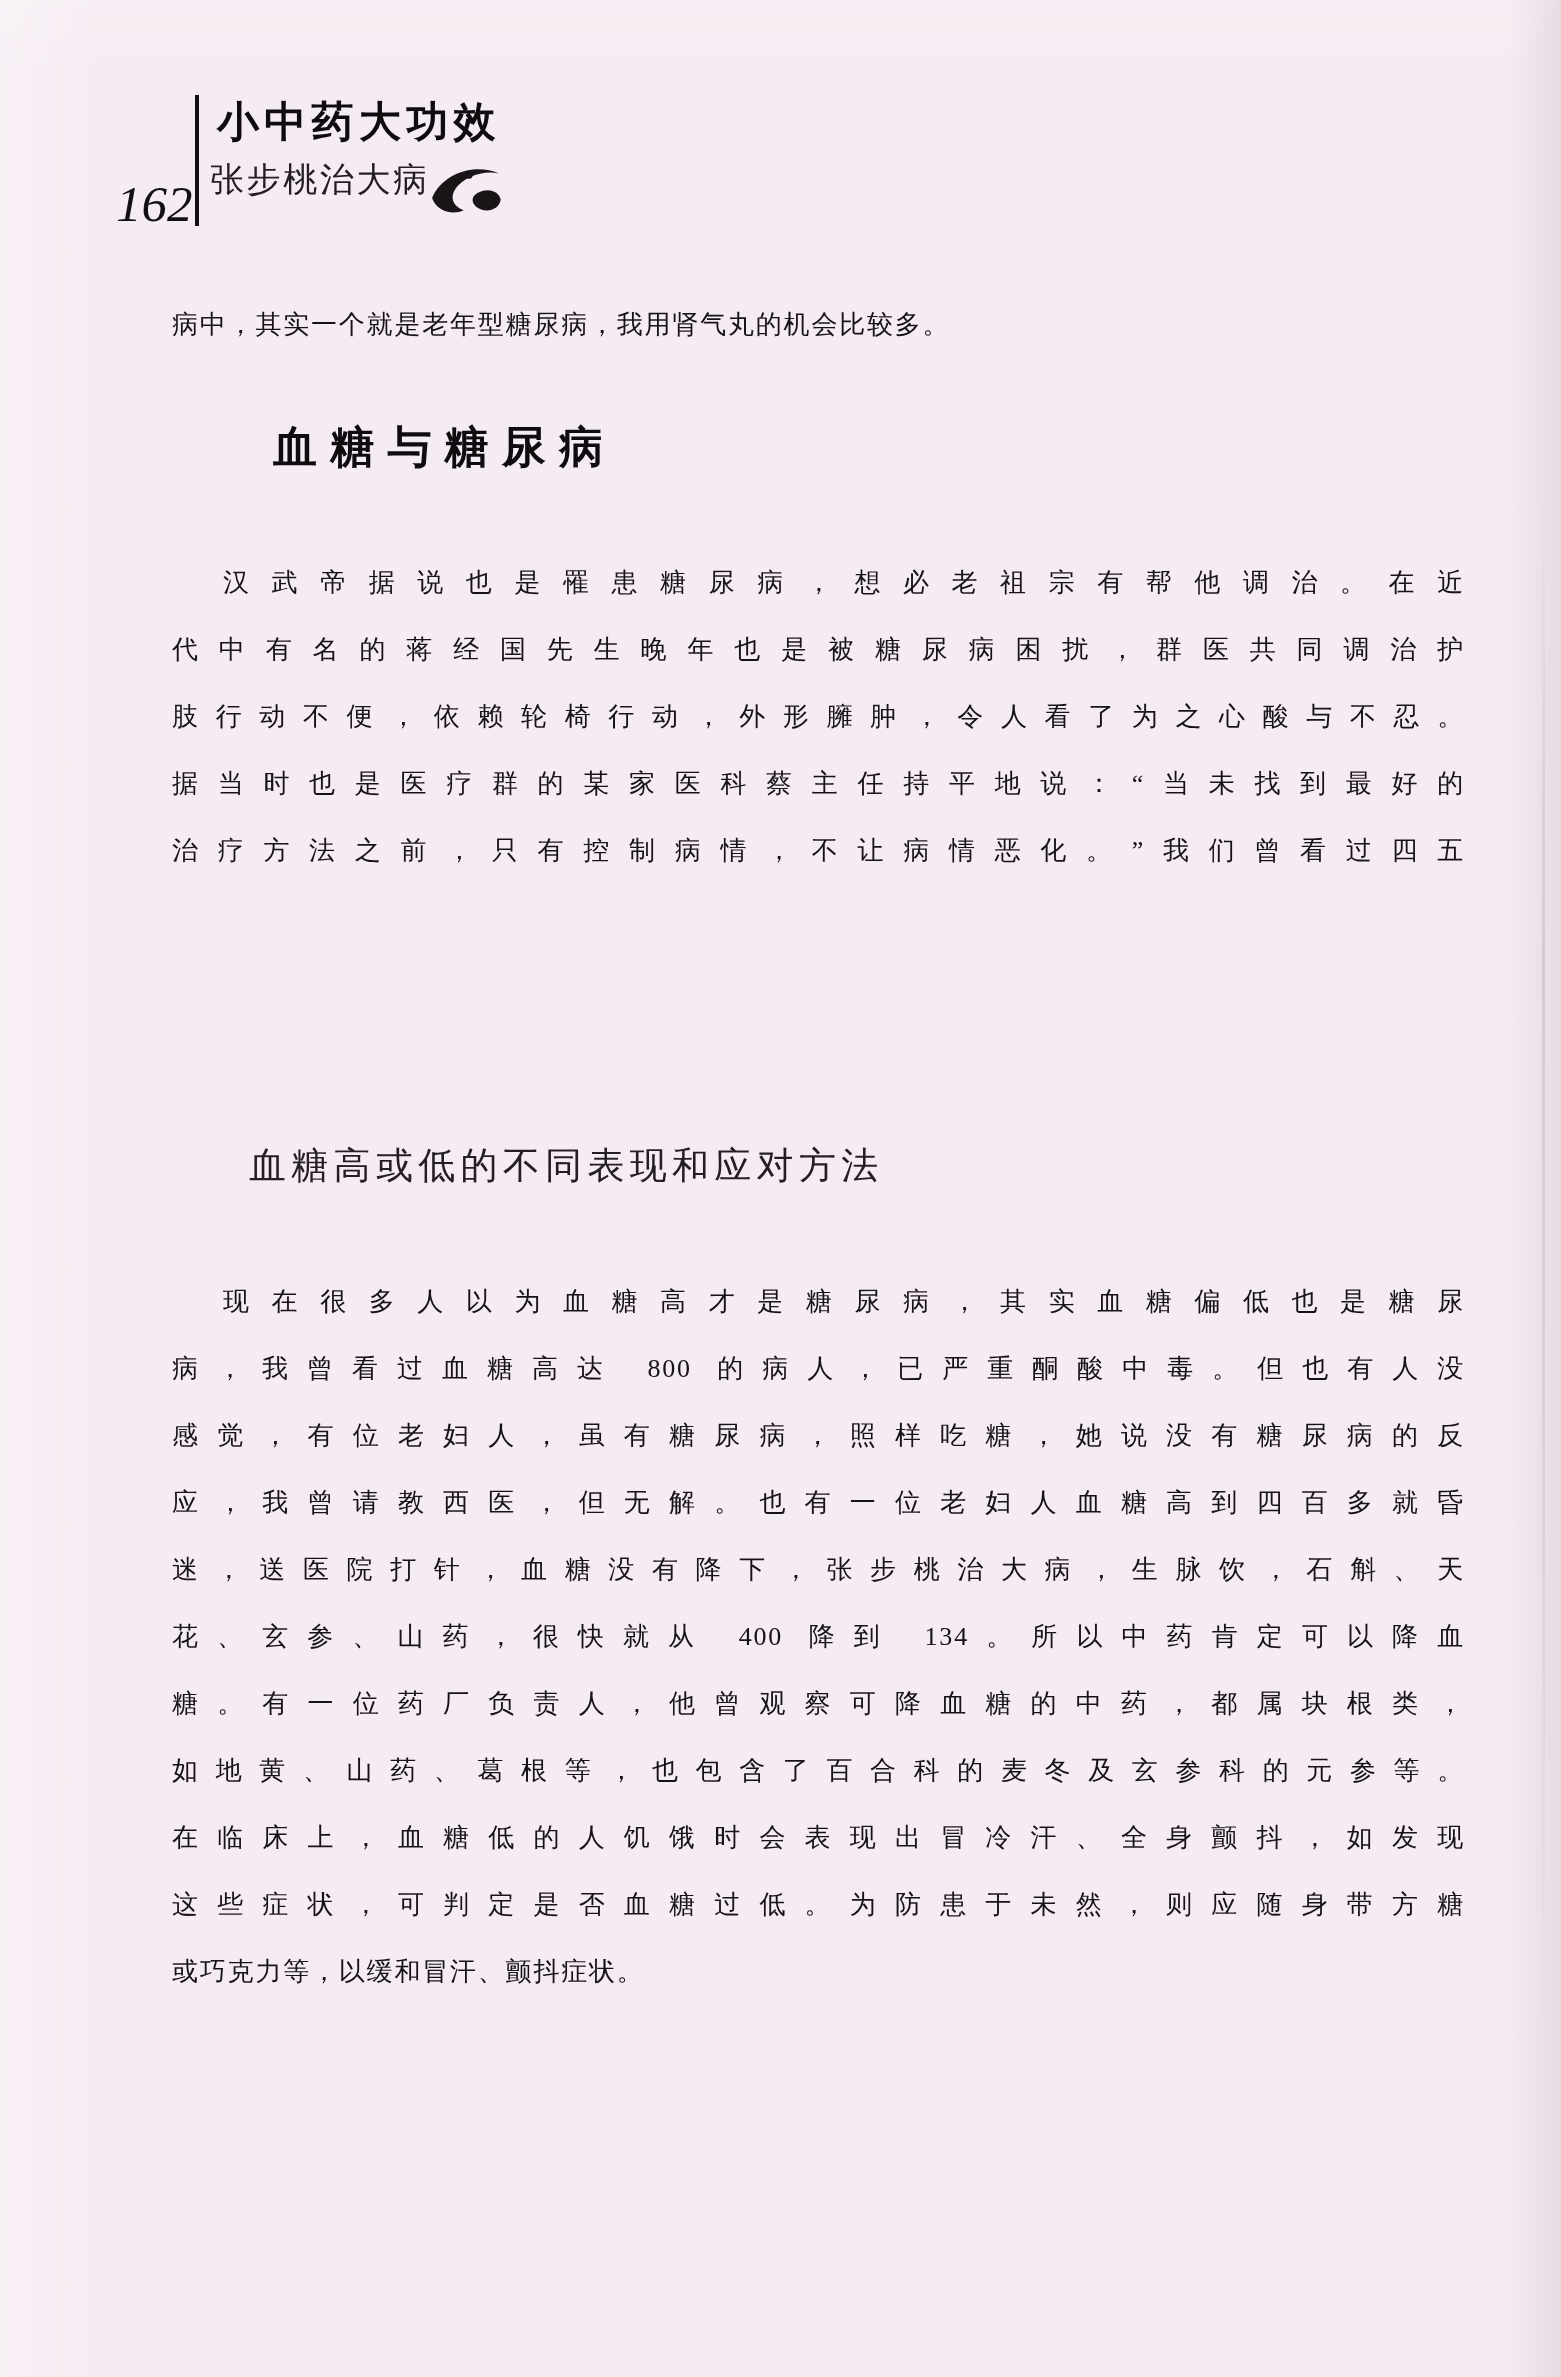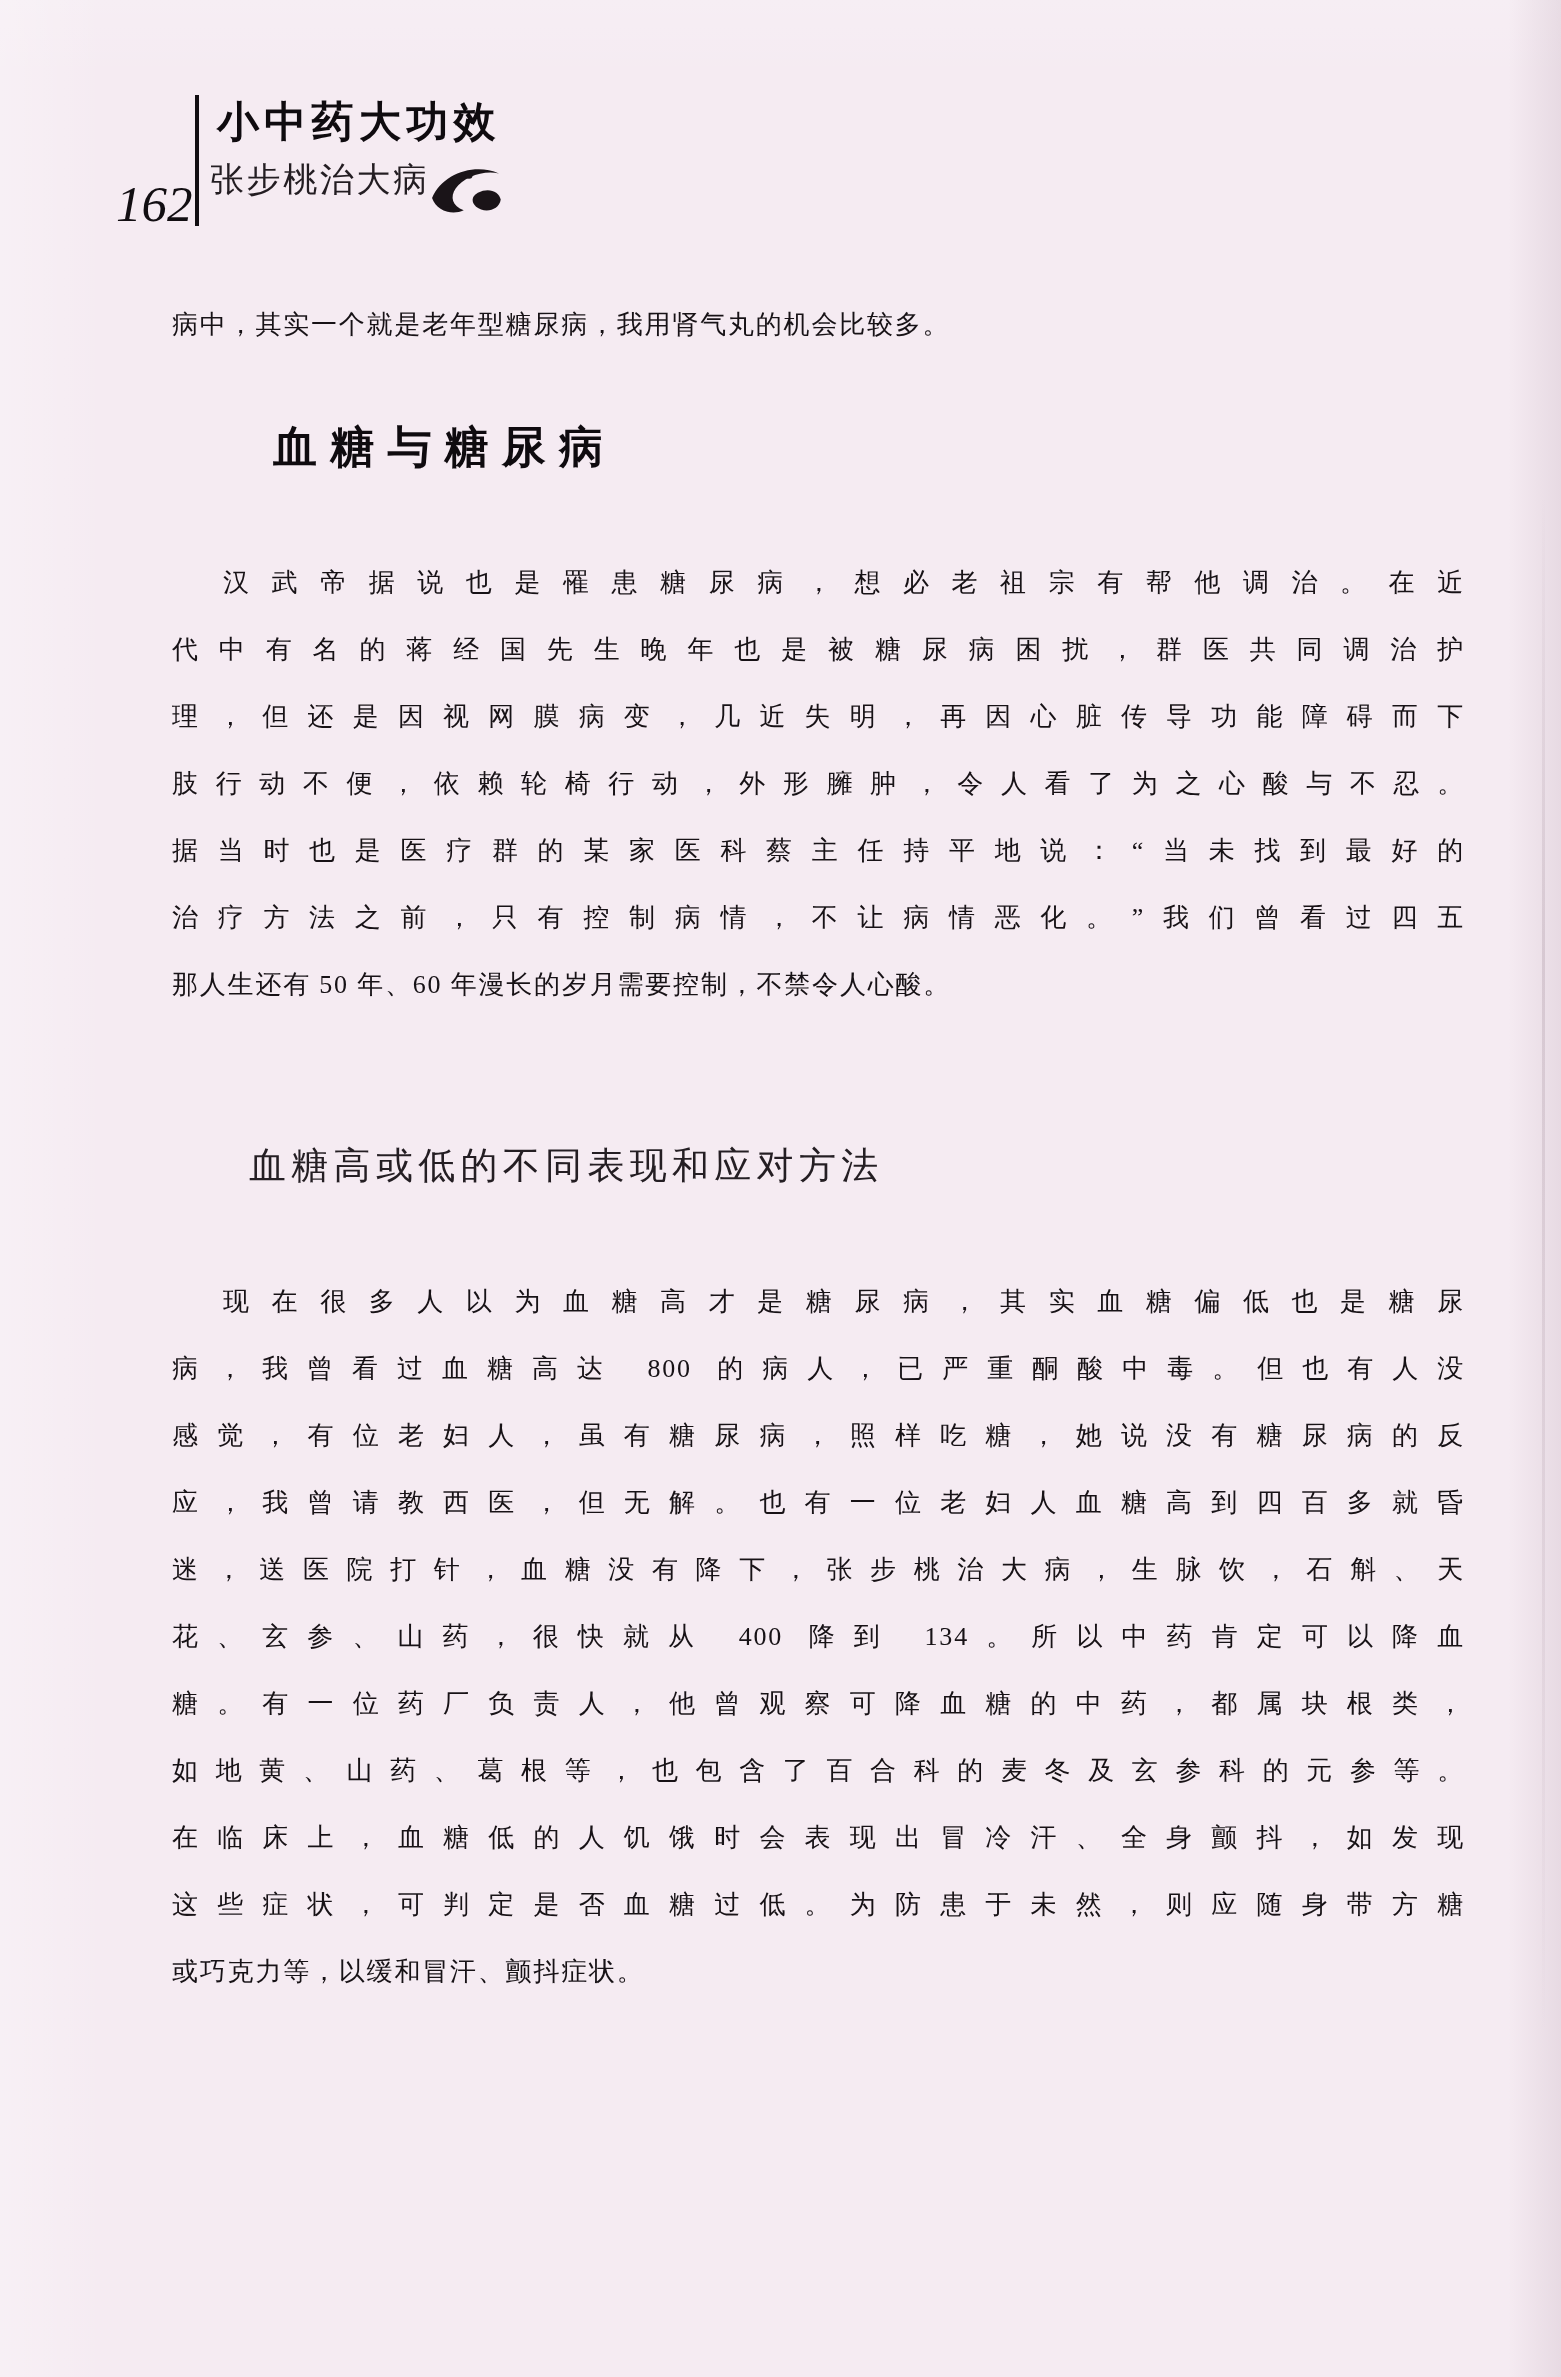--- a/index.html
+++ b/index.html
@@ -93,25 +93,23 @@
   </svg>
 
   <div class="content">
       <div class="block para" style="top: 291px;">
         <div class="body-line last">病中，其实一个就是老年型糖尿病，我用肾气丸的机会比较多。</div>
       </div>
       <div class="block heading1" style="top: 422px;">血糖与糖尿病</div>
       <div class="block para" style="top: 549px;">
         <div class="body-line indent">汉武帝据说也是罹患糖尿病，想必老祖宗有帮他调治。在近</div>
         <div class="body-line">代中有名的蒋经国先生晚年也是被糖尿病困扰，群医共同调治护</div>
-        <div class="body-line">理，但还是因视网膜病变，几近失明，再因心脏传导功能障碍而下</div>
         <div class="body-line">肢行动不便，依赖轮椅行动，外形臃肿，令人看了为之心酸与不忍。</div>
         <div class="body-line">据当时也是医疗群的某家医科蔡主任持平地说：“当未找到最好的</div>
         <div class="body-line">治疗方法之前，只有控制病情，不让病情恶化。”我们曾看过四五</div>
-        <div class="body-line last">那人生还有 50 年、60 年漫长的岁月需要控制，不禁令人心酸。</div>
       </div>
       <div class="block heading2" style="top: 1144px;">血糖高或低的不同表现和应对方法</div>
       <div class="block para" style="top: 1268px;">
         <div class="body-line indent">现在很多人以为血糖高才是糖尿病，其实血糖偏低也是糖尿</div>
         <div class="body-line">病，我曾看过血糖高达 800 的病人，已严重酮酸中毒。但也有人没</div>
         <div class="body-line">感觉，有位老妇人，虽有糖尿病，照样吃糖，她说没有糖尿病的反</div>
         <div class="body-line">应，我曾请教西医，但无解。也有一位老妇人血糖高到四百多就昏</div>
         <div class="body-line">迷，送医院打针，血糖没有降下，张步桃治大病，生脉饮，石斛、天</div>
         <div class="body-line">花、玄参、山药，很快就从 400 降到 134。所以中药肯定可以降血</div>
         <div class="body-line">糖。有一位药厂负责人，他曾观察可降血糖的中药，都属块根类，</div>

